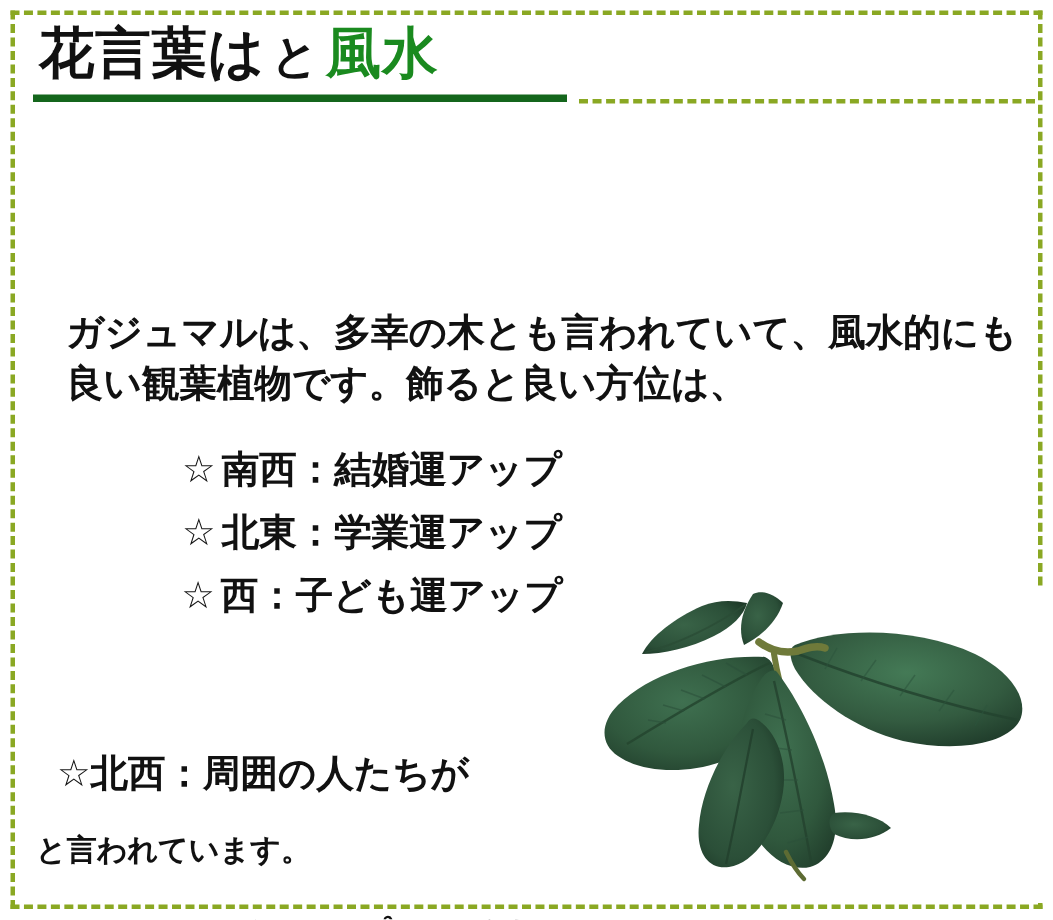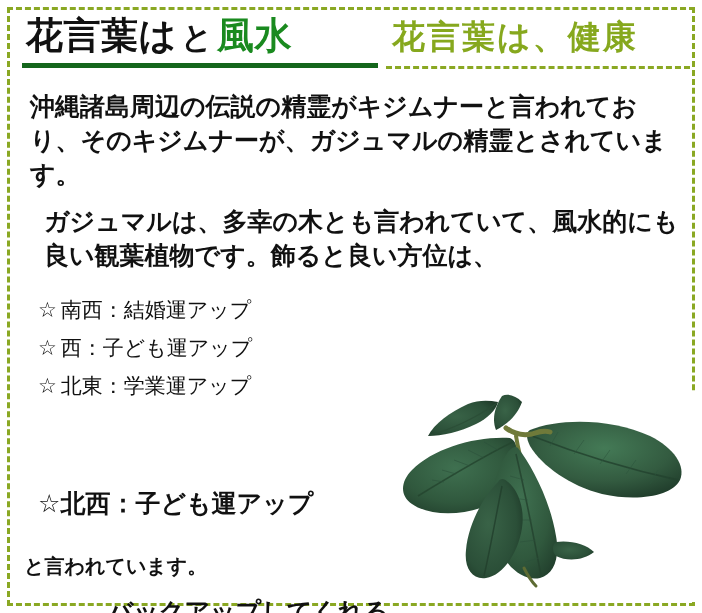--- a/index.html
+++ b/index.html
@@ -109,26 +109,27 @@
   }
 
   
   .list {
     position: absolute;
     left: 38px;
     top: 300px;
     width: 420px;
   }
   .list-item {
-    font-size: 21px;
-    font-weight: normal;
+    font-size: 25px;
+    font-weight: bold;
     color: #111111;
     line-height: 1;
     margin-bottom: 17px;
     white-space: nowrap;
+    text-align: center;
   }
   .list-item .star {
     margin-right: 4px;
   }
   .list-item-multi {
     font-size: 25px;
     font-weight: bold;
     color: #111111;
     line-height: 36px;
     margin-bottom: 0;
@@ -166,45 +167,43 @@
 
   <div class="frame"></div>
 
   <div class="header">
 
     <div class="title-main">
       <span class="t-black">花言葉は</span><span class="t-and">と</span><span class="t-green">風水</span>
     </div>
     <div class="title-underline"></div>
 
-    <div class="subtitle">花言葉は、健康</div>
     <div class="subtitle-underline"></div>
 
   </div>
 
-  <div class="para para-1">沖縄諸島周辺の伝説の精霊がキジムナーと言われており、そのキジムナーが、ガジュマルの精霊とされています。</div>
 
   <div class="para para-2">ガジュマルは、多幸の木とも言われていて、風水的にも良い観葉植物です。飾ると良い方位は、</div>
 
   <div class="list">
 
     <div class="list-item">
       <span class="star">☆</span><span>南西</span><span>：</span><span>結婚運アップ</span>
     </div>
 
     <div class="list-item">
+      <span class="star">☆</span><span>北東</span><span>：</span><span>学業運アップ</span>
+    </div>
+
+    <div class="list-item">
       <span class="star">☆</span><span>西</span><span>：</span><span>子ども運アップ</span>
     </div>
 
-    <div class="list-item">
-      <span class="star">☆</span><span>北東</span><span>：</span><span>学業運アップ</span>
-    </div>
-
     <div class="list-item-multi">
-      <div>☆北西：子ども運アップ</div>
+      <div>☆北西：周囲の人たちが</div>
       <div>        バックアップしてくれる</div>
       
     </div>
 
   </div>
 
   <div class="closing">と言われています。</div>
 
   <div class="photo">
     <svg width="300" height="210" viewBox="0 0 300 210" xmlns="http://www.w3.org/2000/svg">

